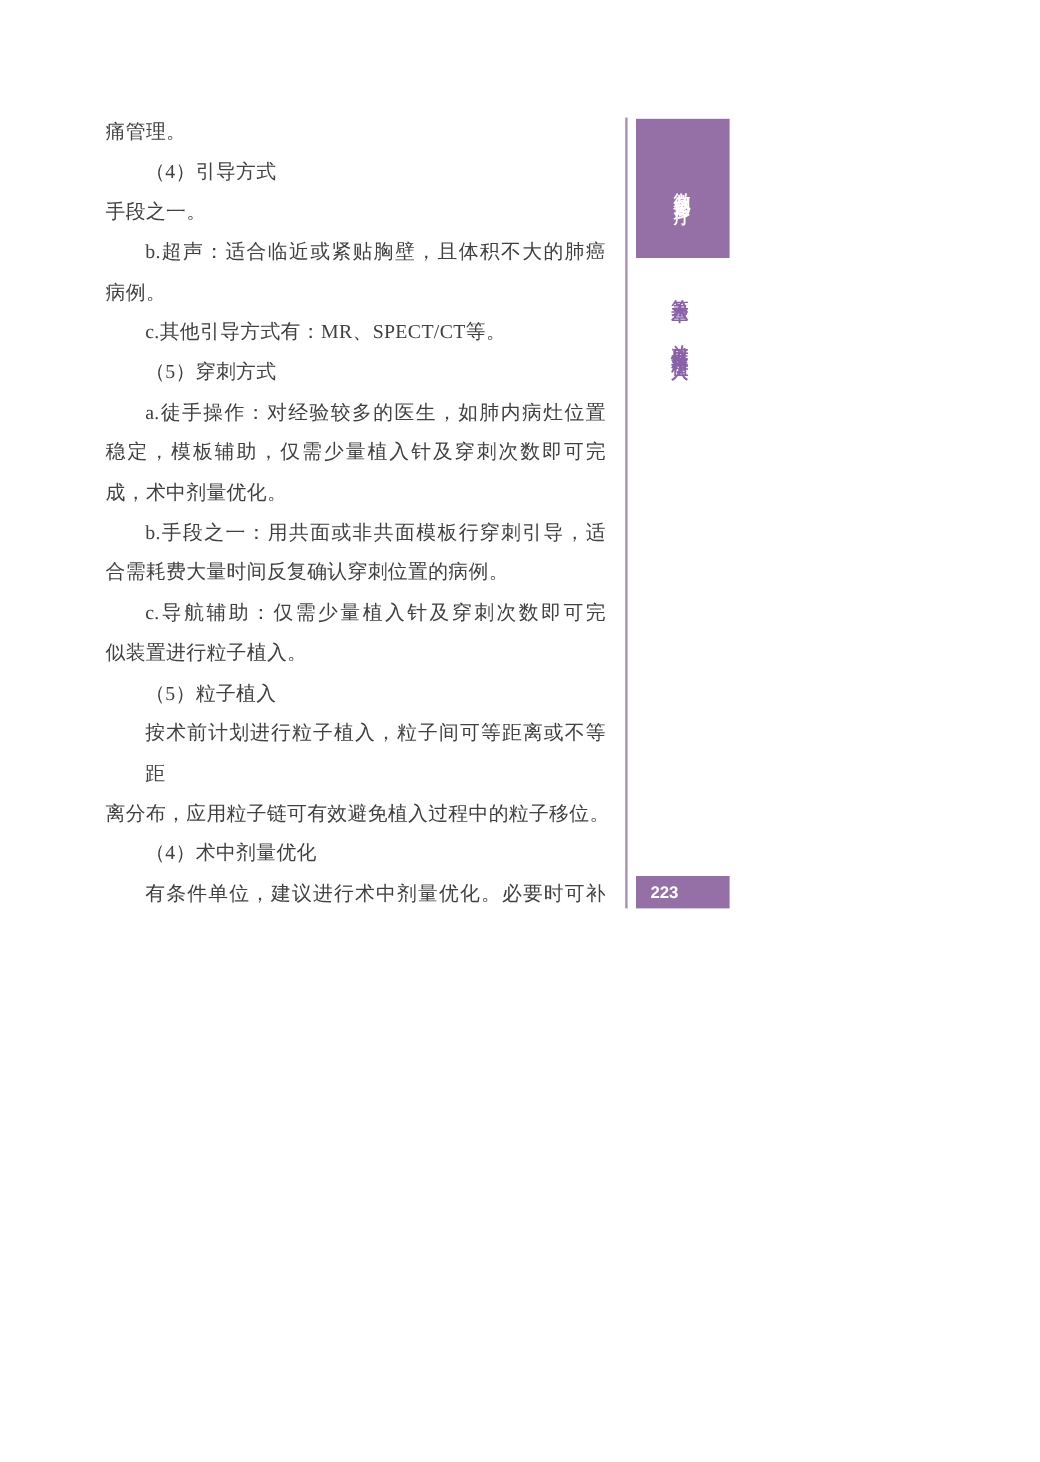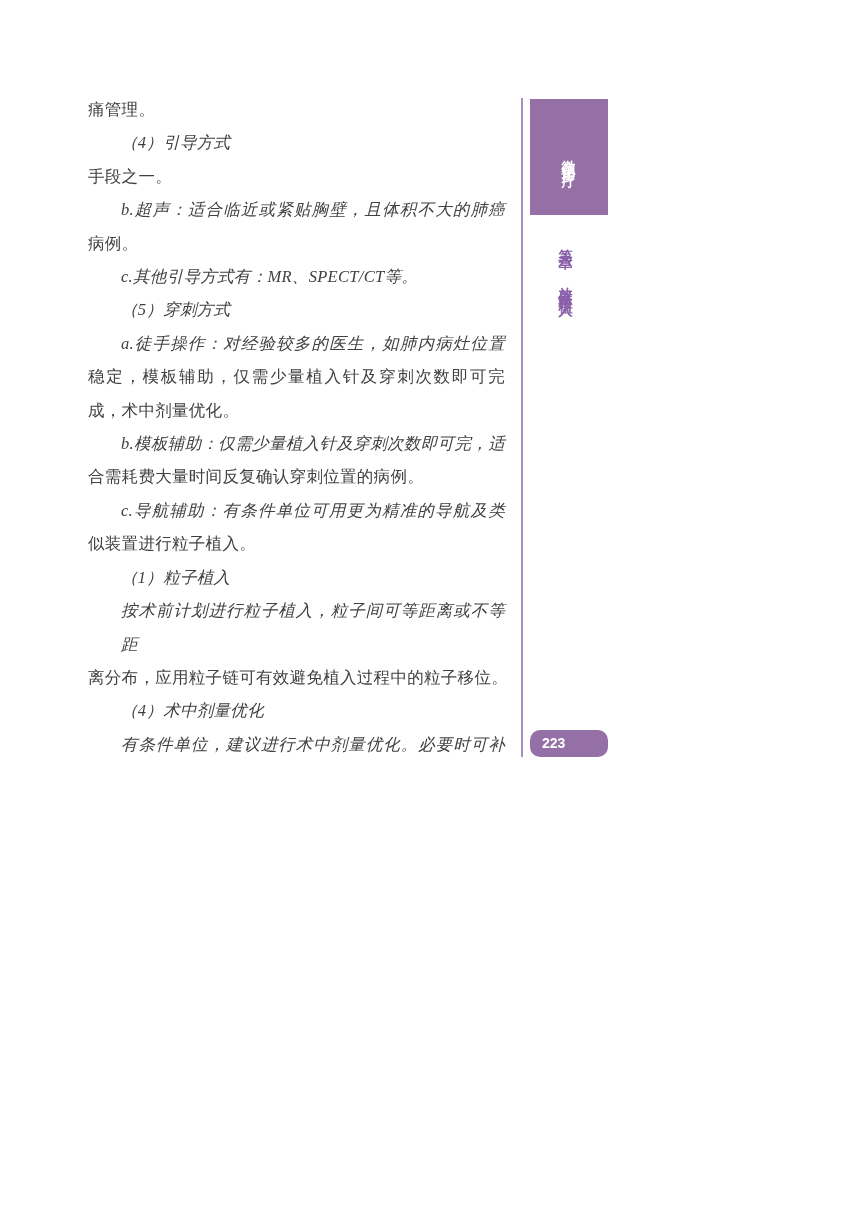--- a/index.html
+++ b/index.html
@@ -20,21 +20,21 @@
   
   .body-text{
     position:absolute;
     left:88px;top:93px;width:417px;
     font-size:16.5px;
     line-height:33.4px;
     color:var(--body-text);
     letter-spacing:0.3px;
   }
   .line{white-space:nowrap;}
-  .line.indent{padding-left:33px;font-style:italic;}
+  .line.indent{padding-left:33px;}
   .line.justify{
     white-space:normal;
     text-align:justify;
     text-align-last:justify;
     -moz-text-align-last:justify;
     text-justify:inter-character;
   }
   
   .sidebar-rule{
     position:absolute;
@@ -76,44 +76,43 @@
     left:530px;top:730px;
     width:78px;height:27px;
     box-sizing:border-box;
     background:var(--accent);
     color:var(--badge-text);
     font-family:"Liberation Sans","DejaVu Sans",sans-serif;
     font-weight:bold;
     font-size:14px;
     line-height:27px;
     padding-left:12px;
-    border-radius:10px;
   }
 </style>
 </head>
 <body>
 
 <div class="page">
 
   <div class="body-text" id="body-lines">
       <div class="line">痛管理。</div>
       <div class="line indent">（4）引导方式</div>
       <div class="line">手段之一。</div>
       <div class="line indent justify">b.超声：适合临近或紧贴胸壁，且体积不大的肺癌</div>
       <div class="line">病例。</div>
       <div class="line indent">c.其他引导方式有：MR、SPECT/CT等。</div>
       <div class="line indent">（5）穿刺方式</div>
       <div class="line indent justify">a.徒手操作：对经验较多的医生，如肺内病灶位置</div>
       <div class="line justify">稳定，模板辅助，仅需少量植入针及穿刺次数即可完</div>
       <div class="line">成，术中剂量优化。</div>
-      <div class="line indent justify">b.模板辅助：仅需少量植入针及穿刺次数即可完，适</div>
+      <div class="line indent justify">b.手段之一：用共面或非共面模板行穿刺引导，适</div>
       <div class="line">合需耗费大量时间反复确认穿刺位置的病例。</div>
-      <div class="line indent justify">c.导航辅助：有条件单位可用更为精准的导航及类</div>
+      <div class="line indent justify">c.导航辅助：仅需少量植入针及穿刺次数即可完</div>
       <div class="line">似装置进行粒子植入。</div>
-      <div class="line indent">（1）粒子植入</div>
+      <div class="line indent">（5）粒子植入</div>
       <div class="line indent justify">按术前计划进行粒子植入，粒子间可等距离或不等距</div>
       <div class="line">离分布，应用粒子链可有效避免植入过程中的粒子移位。</div>
       <div class="line indent">（4）术中剂量优化</div>
       <div class="line indent justify">有条件单位，建议进行术中剂量优化。必要时可补</div>
     </div>
 
   <div class="sidebar-rule"></div>
 
   <div class="series-block">
     <span class="series-vertical">微创诊疗</span>

